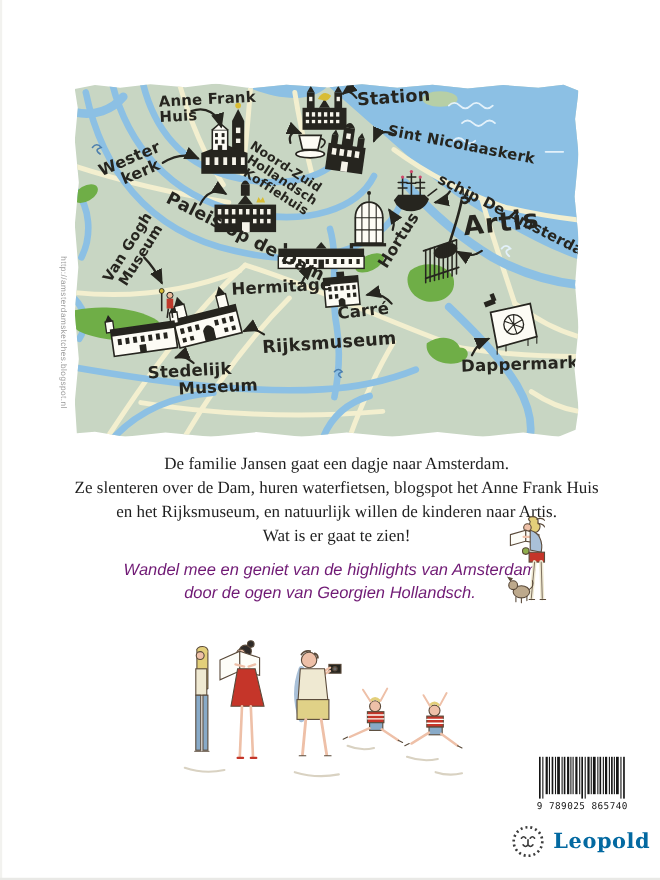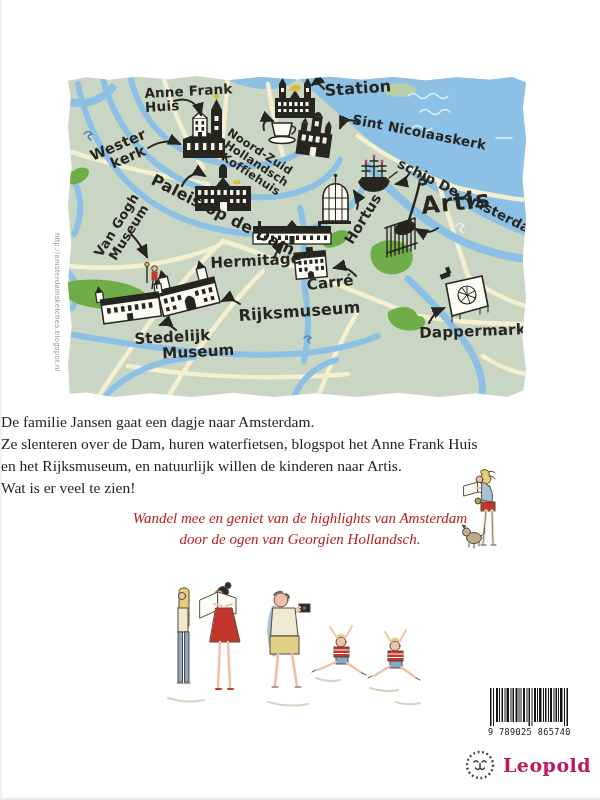--- a/index.html
+++ b/index.html
@@ -9,33 +9,33 @@
   
   #map{position:absolute;left:68px;top:76px;width:458px;height:321px;background:#c8d6c3;
        clip-path:polygon(0% 1.5%,4% .4%,9% 1.2%,15% .2%,22% 1%,28% 0%,35% 1.3%,42% .3%,50% 1.1%,57% .2%,64% 1.2%,71% .3%,78% 1.4%,85% .4%,92% 1.2%,97% .3%,100% 2%,99.3% 10%,100% 20%,99.2% 32%,100% 44%,99.3% 57%,100% 69%,99.2% 81%,100% 92%,99.4% 98%,96% 100%,89% 98.8%,81% 100%,72% 98.7%,63% 100%,54% 98.8%,45% 100%,36% 98.7%,27% 100%,18% 98.8%,10% 100%,4% 98.6%,.4% 99%,0% 90%,.8% 78%,0% 65%,.7% 52%,0% 40%,.8% 28%,0% 16%,.6% 7%);}
   #map svg{position:absolute;left:0;top:0;}
   .map-label{position:absolute;font-family:"DejaVu Sans",sans-serif;font-weight:700;
              color:#26251f;white-space:pre;line-height:1.05;letter-spacing:.2px;
              transform-origin:left top;}
   
   #credit{position:absolute;left:53px;top:233px;height:175px;writing-mode:vertical-rl;
           font-size:7.5px;color:#9a9a9a;letter-spacing:.4px;}
-  #blurb{position:absolute;left:1px;right:0;top:411px;text-align:left;
+  #blurb{position:absolute;left:12px;right:0;top:411px;text-align:center;
          font-family:"Liberation Serif",serif;font-size:15.5px;color:#1f1f1f;}
   #blurb .bl{line-height:22px;}
   #tagline{position:absolute;left:0;right:0;top:508px;text-align:center;
-           font-family:Liberation Serif, serif;font-style:italic;font-size:15px;color:#b91c1c;}
+           font-family:Liberation Sans, sans-serif;font-style:italic;font-size:15px;color:#701a75;}
   #tagline .tl{line-height:21px;}
   
   #barcode{position:absolute;left:488px;top:686px;width:84px;text-align:left;}
   .bcnum{font-family:"DejaVu Sans Mono",monospace;font-size:8.5px;letter-spacing:.4px;
          color:#151515;margin-top:-7px;background:transparent;}
   #publisher{position:absolute;left:464px;top:749px;display:flex;align-items:center;gap:7px;}
   #publisher .pname{font-family:"DejaVu Serif",serif;font-weight:700;font-size:19px;
-                    color:#be185d;letter-spacing:.5px;}
+                    color:#0369a1;letter-spacing:.5px;}
   .illus{position:absolute;}
 </style>
 </head>
 <body>
 
 <div id="page">
 
   <div id="map">
     <svg width="458" height="321" viewBox="0 0 458 321">
       <defs>
@@ -375,21 +375,21 @@
      Museum</div>
     <div class="map-label" style="left:351px;top:250px;font-size:15px;transform:rotate(-2deg);">Dappermarkt</div>
   </div>
 
   <div id="credit">http://amsterdamsketches.blogspot.nl</div>
 
   <div id="blurb">
     <div class="bl">De familie Jansen gaat een dagje naar Amsterdam.</div>
     <div class="bl">Ze slenteren over de Dam, huren waterfietsen, blogspot het Anne Frank Huis</div>
     <div class="bl">en het Rijksmuseum, en natuurlijk willen de kinderen naar Artis.</div>
-    <div class="bl">Wat is er veel te zien!</div>
+    <div class="bl">Wat is er gaat te zien!</div>
   </div>
 
   <div id="tagline">
     <div class="tl">Wandel mee en geniet van de highlights van Amsterdam</div>
     <div class="tl">door de ogen van Georgien Hollandsch.</div>
   </div>
 
   <svg class="illus" style="left:452px;top:466px;" width="90" height="100" viewBox="0 0 90 100">
     <g stroke="#5a4a3a" stroke-width="1" stroke-linecap="round">
       <path d="M30,8 C24,3 39,1 37,9 C41,12 38,18 34,18 C30,19 28,13 30,8 Z" fill="#e3cf7a"></path>

